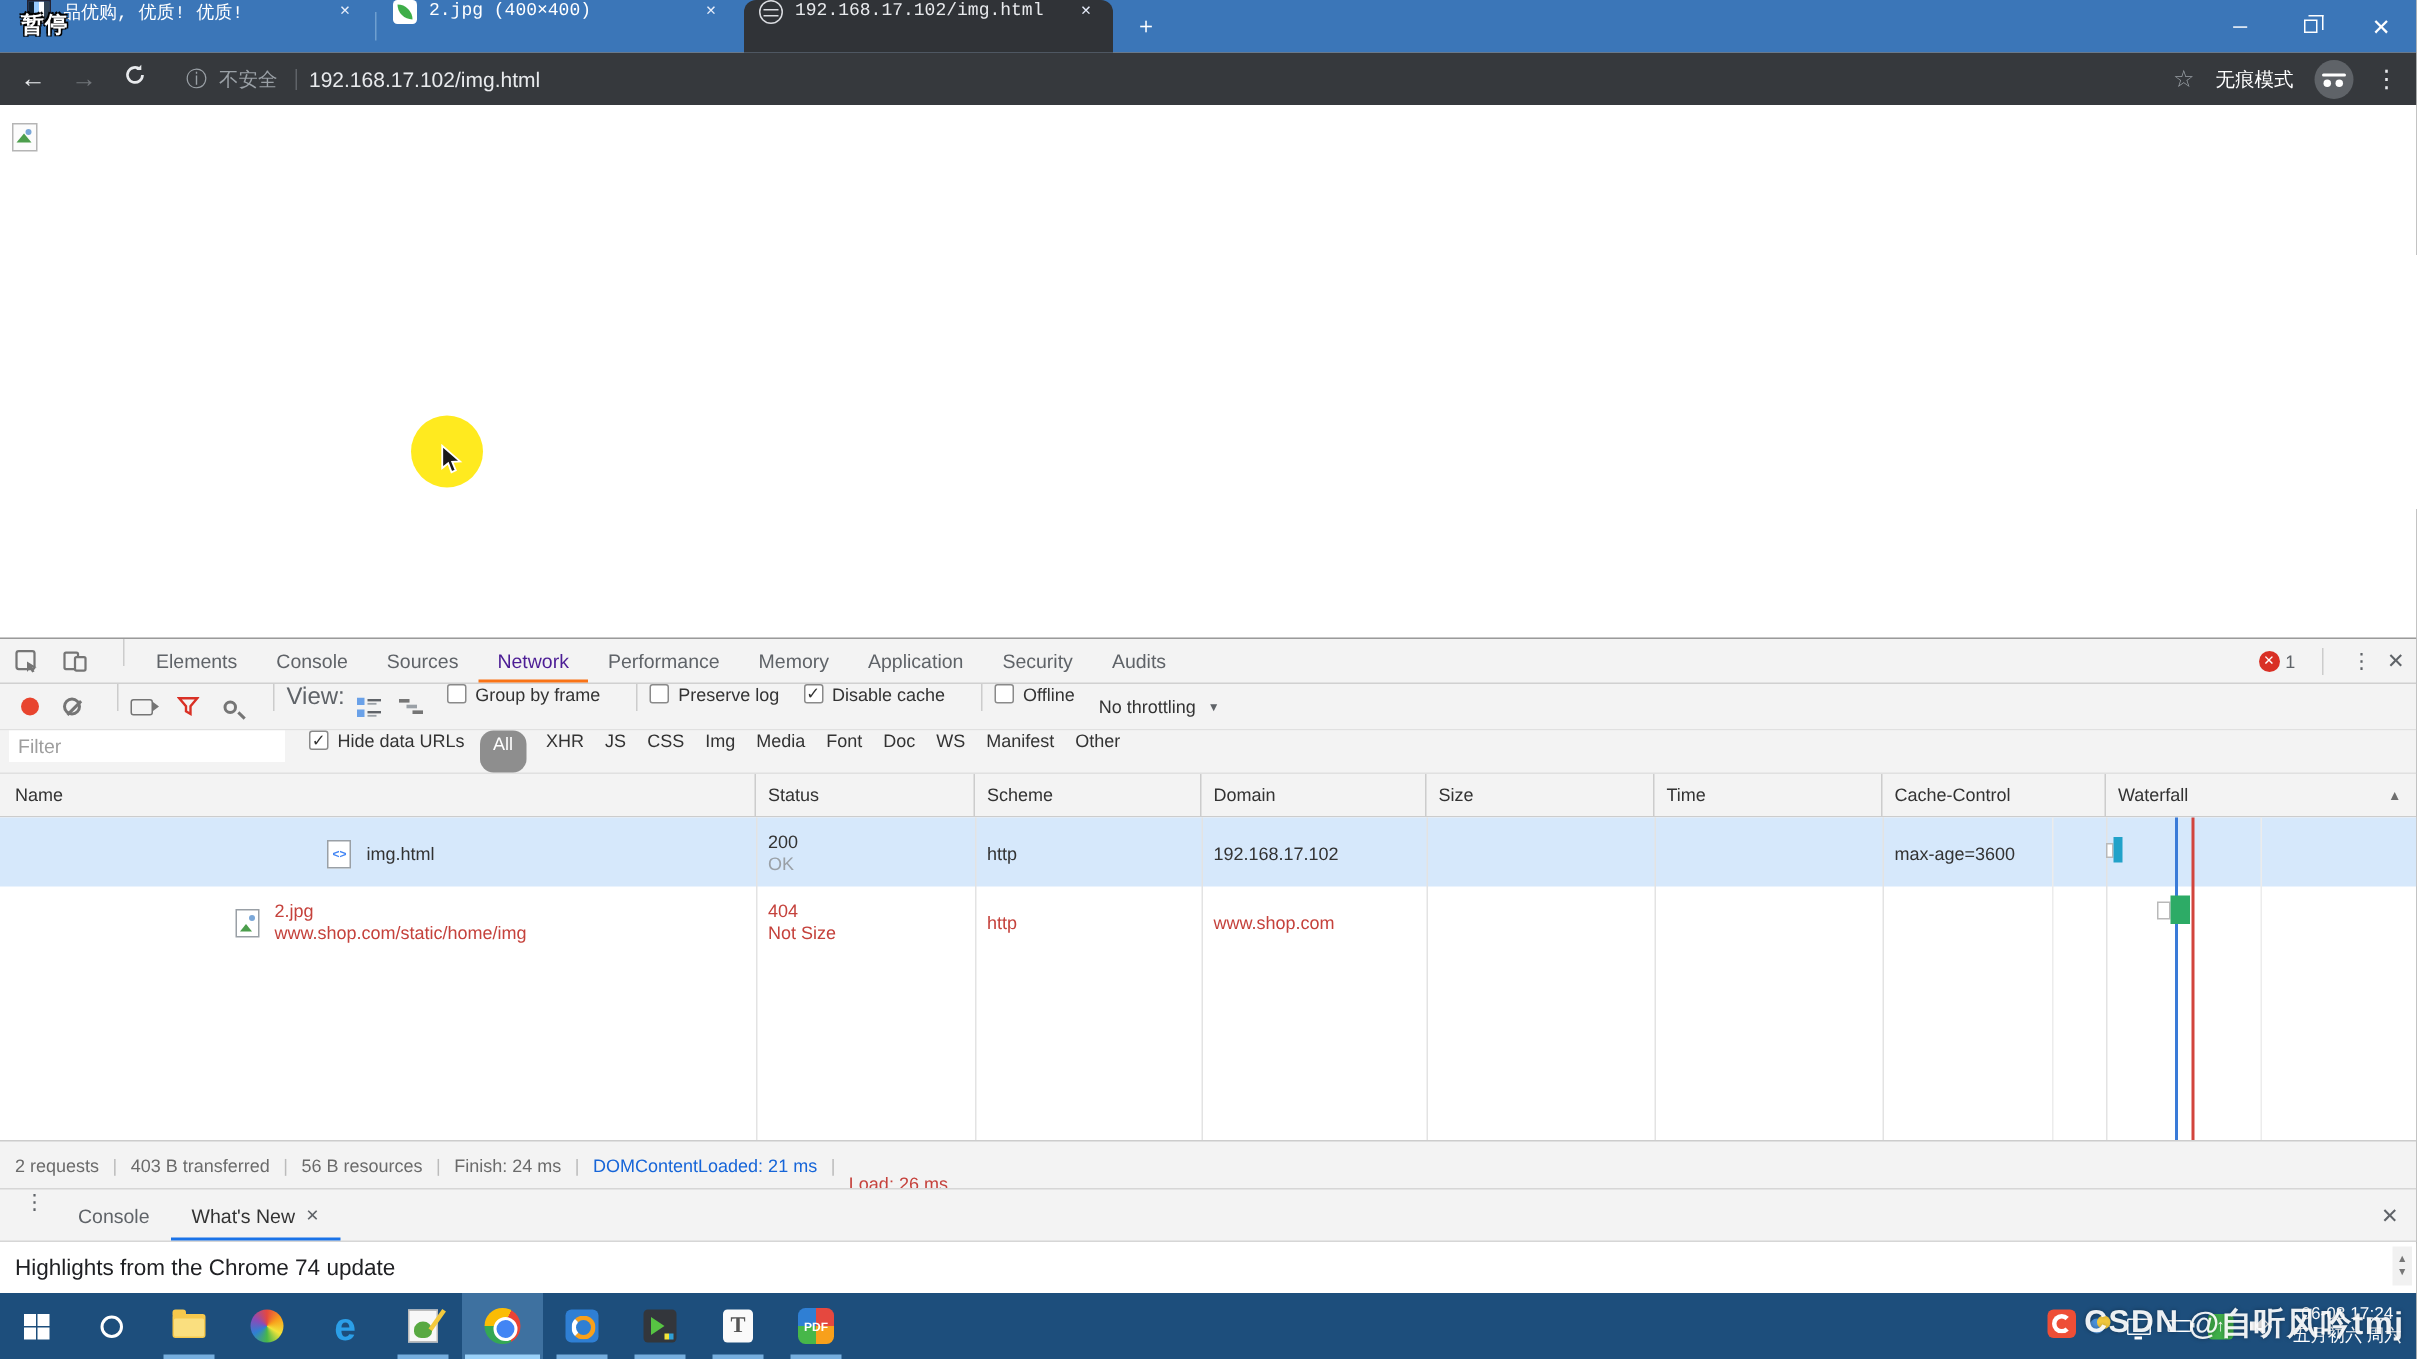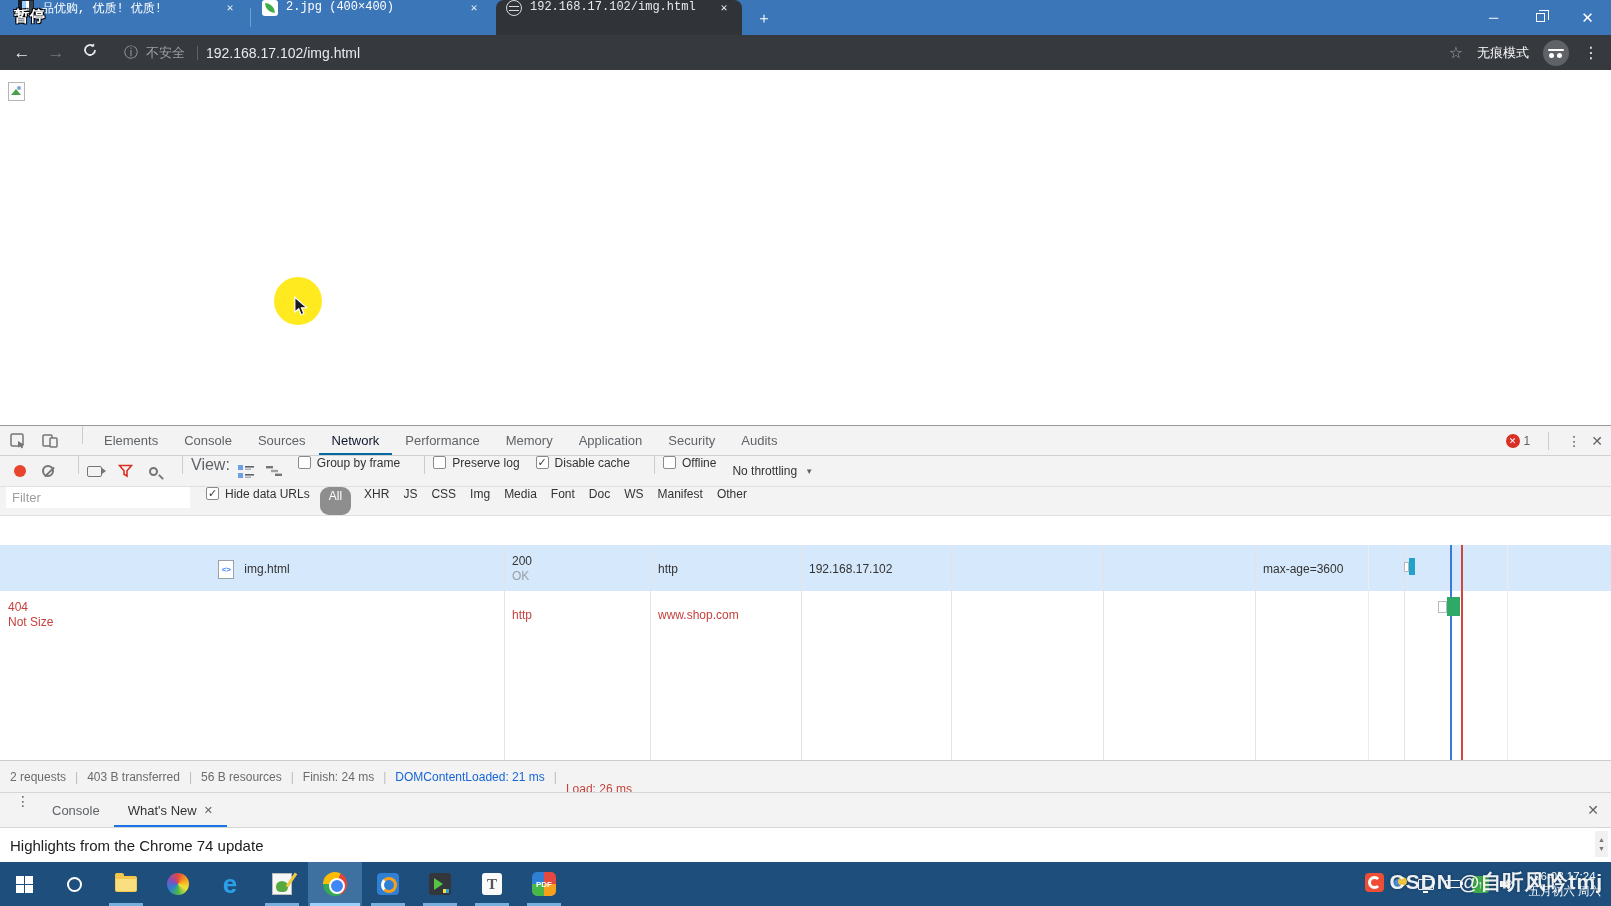--- a/index.html
+++ b/index.html
@@ -57,21 +57,21 @@
   .broken-img::after { content:""; position:absolute; right:3px; top:3px; width:4px; height:4px; border-radius:50%; background:#7aa7d8; }
   .click-highlight { position:absolute; left:274px; top:207px; width:48px; height:48px; border-radius:50%;
       background:#ffe913; opacity:.95; }
   .cursor-arrow { position:absolute; left:293px; top:226px; }
 
   
   .bar { position:absolute; left:0; width:1611px; background:#f3f3f3; display:flex; }
   .vsep { width:1px; height:18px; background:#ccc; margin:0 8px; }
   .dt-tabbar { top:425px; height:31px; border-top:1px solid #9a9a9a; border-bottom:1px solid #d0d0d0; padding-left:10px; }
   .dt-tab { padding:0 13px; height:100%; display:flex; align-items:center; color:#5f6368; font-size:13px; }
-  .dt-tab.active { color:#0f172a; border-bottom:2px solid #0369a1; padding-top:2px; }
+  .dt-tab.active { color:#4c1d95; border-bottom:2px solid #f97316; padding-top:2px; }
   .dt-tabbar-right { position:absolute; right:8px; top:0; height:100%; display:flex; align-items:center; gap:10px; }
   .err-badge { display:flex; align-items:center; gap:4px; color:#5f6368; }
   .err-dot { width:14px; height:14px; background:#d93025; color:#fff; border-radius:50%; font-size:9px;
       display:flex; align-items:center; justify-content:center; font-weight:bold; }
   .gray-ico { color:#5f6368; font-size:14px; }
 
   .dt-toolbar { top:456px; height:31px; border-bottom:1px solid #e0e0e0; padding-left:14px; gap:0; }
   .tb-ico { margin-right:16px; display:flex; align-items:center; }
   .rec-dot { width:12px; height:12px; border-radius:50%; background:#e8442e; }
   .clear-ico { width:12px; height:12px; border-radius:50%; border:2px solid #757575; position:relative; }
@@ -351,20 +351,33 @@
     <span class="type-item">CSS</span>
     <span class="type-item">Img</span>
     <span class="type-item">Media</span>
     <span class="type-item">Font</span>
     <span class="type-item">Doc</span>
     <span class="type-item">WS</span>
     <span class="type-item">Manifest</span>
     <span class="type-item">Other</span>
   </div>
 
+  <div class="dt-header grid-cols">
+    <div class="hcell" style="padding-left:10px;">Name</div>
+    <div class="hcell">Status</div>
+    <div class="hcell">Scheme</div>
+    <div class="hcell">Domain</div>
+    <div class="hcell">Size</div>
+    <div class="hcell">Time</div>
+    <div class="hcell">Cache-Control</div>
+    <div class="hcell">
+      <span>Waterfall</span>
+      <span class="sort-arrow">▲</span>
+    </div>
+  </div>
 
   <div class="dt-body">
 
     <div class="net-row sel grid-cols" style="top:0;">
       <div class="cell name-cell">
         <span class="file-ico code">&lt;&gt;</span>
         <span class="name-lines">
             <span>img.html</span>
           </span>
       </div>
@@ -386,20 +399,27 @@
         <span>1 ms</span>
         <span class="sub">1 ms</span>
       </div>
       <div class="cell">
           <span>max-age=3600</span>
         </div>
       <div class="cell"></div>
     </div>
 
     <div class="net-row err grid-cols" style="top:46px;">
+      <div class="cell name-cell">
+        <span class="file-ico img"></span>
+        <span class="name-lines">
+          <span>2.jpg</span>
+          <span class="sub">www.shop.com/static/home/img</span>
+        </span>
+      </div>
       <div class="cell">
         <span>404</span>
         <span class="sub">Not Size</span>
       </div>
       <div class="cell">
           <span>http</span>
         </div>
       <div class="cell">
           <span>www.shop.com</span>
         </div>

